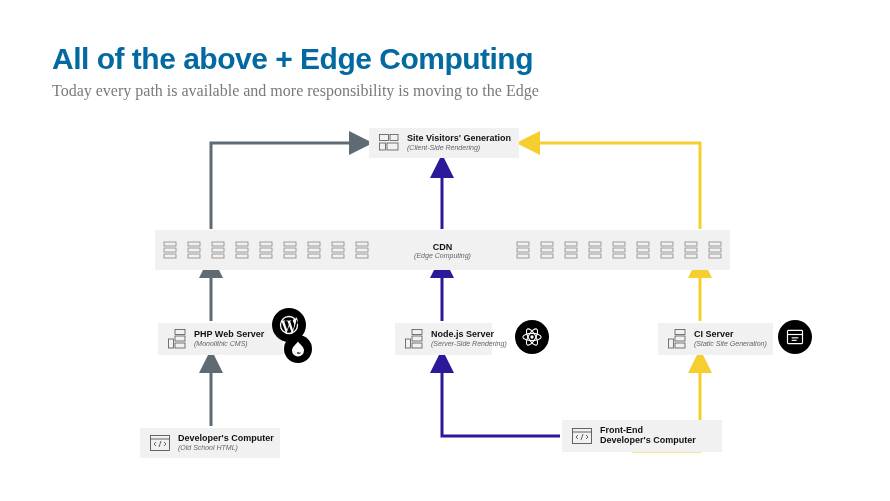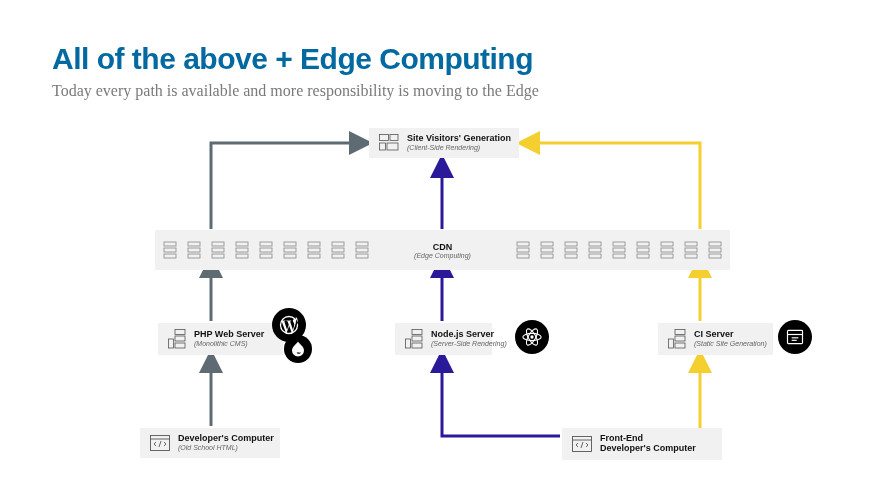--- a/index.html
+++ b/index.html
@@ -369,21 +369,21 @@
             <path d="M6 7l-2 2 2 2M14 7l2 2-2 2M11 6l-2 6"></path>
           </g>
         </svg>
     </span>
     <span class="txt">
       <span class="label">Developer's Computer</span>
       <span class="sub">(Old School HTML)</span>
     </span>
   </div>
 
-  <div class="box" style="left:562px; top:318px; width:160px;">
+  <div class="box" style="left:562px; top:310px; width:160px;">
     <span class="icon">
       <svg width="20" height="16">
           <g stroke="#555" stroke-width="0.9" fill="none">
             <rect x="0.5" y="0.5" width="19" height="15"></rect>
             <line x1="0.5" y1="4" x2="19.5" y2="4"></line>
             <path d="M6 7l-2 2 2 2M14 7l2 2-2 2M11 6l-2 6"></path>
           </g>
         </svg>
     </span>
     <span class="txt">

